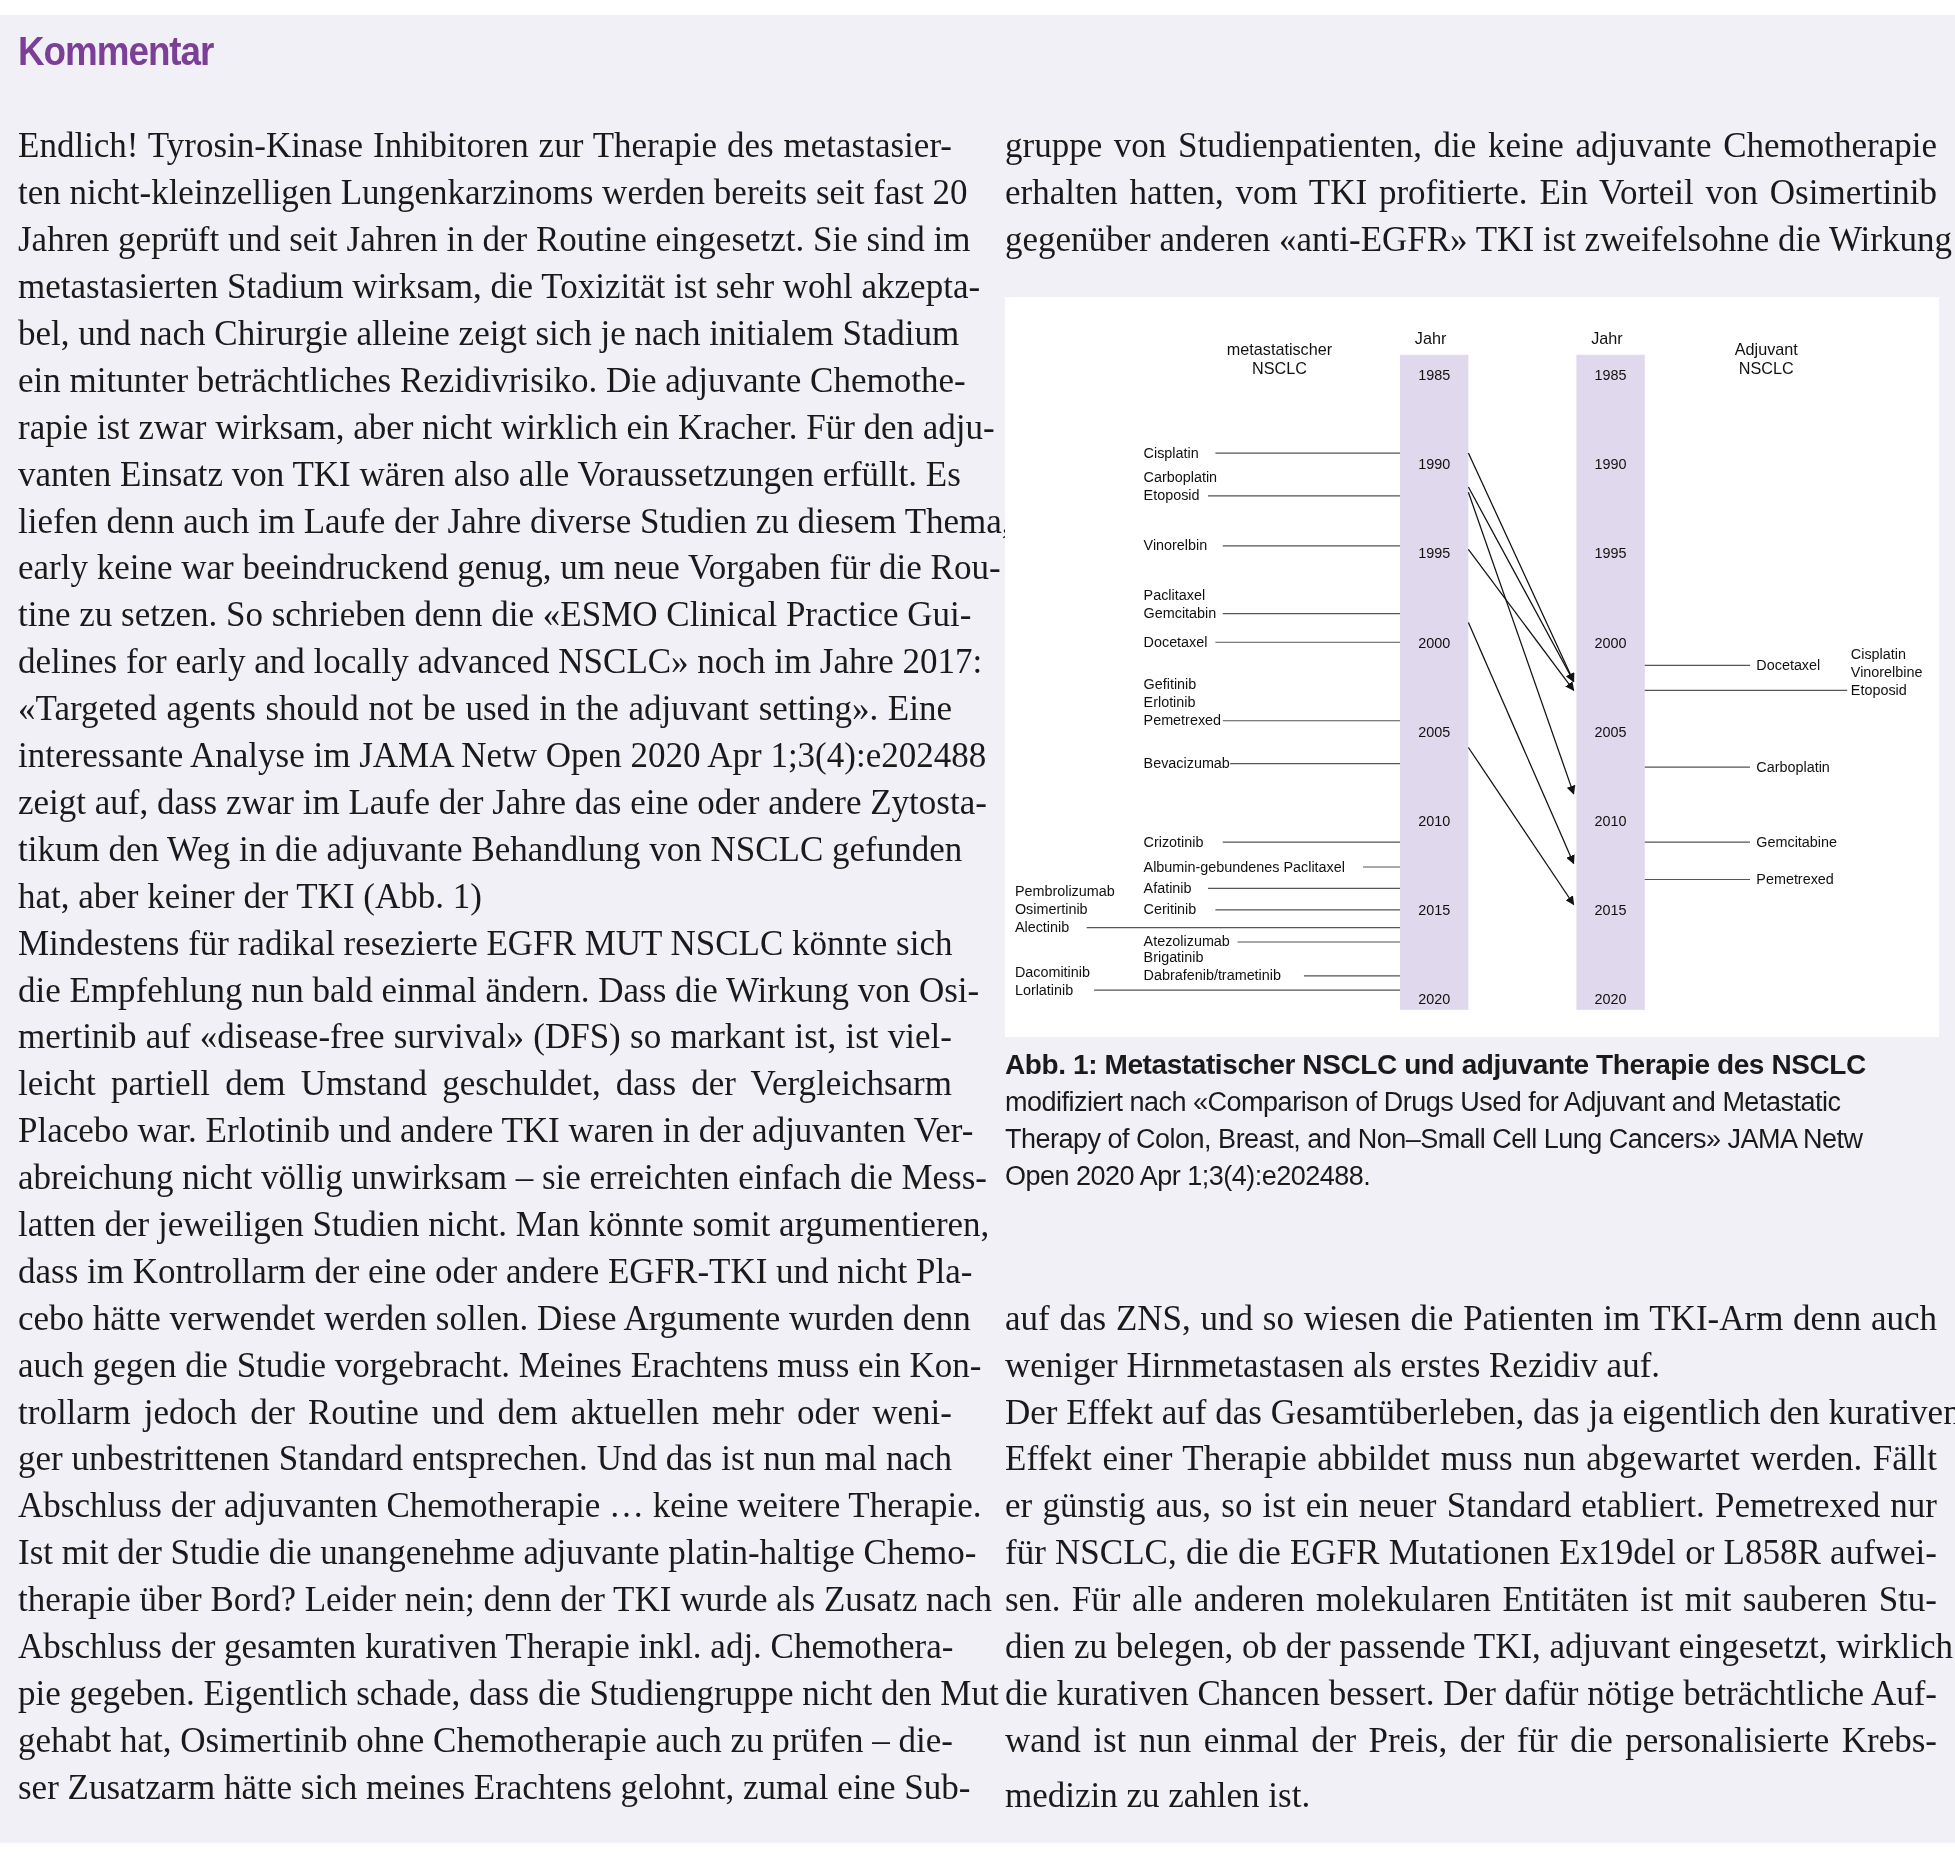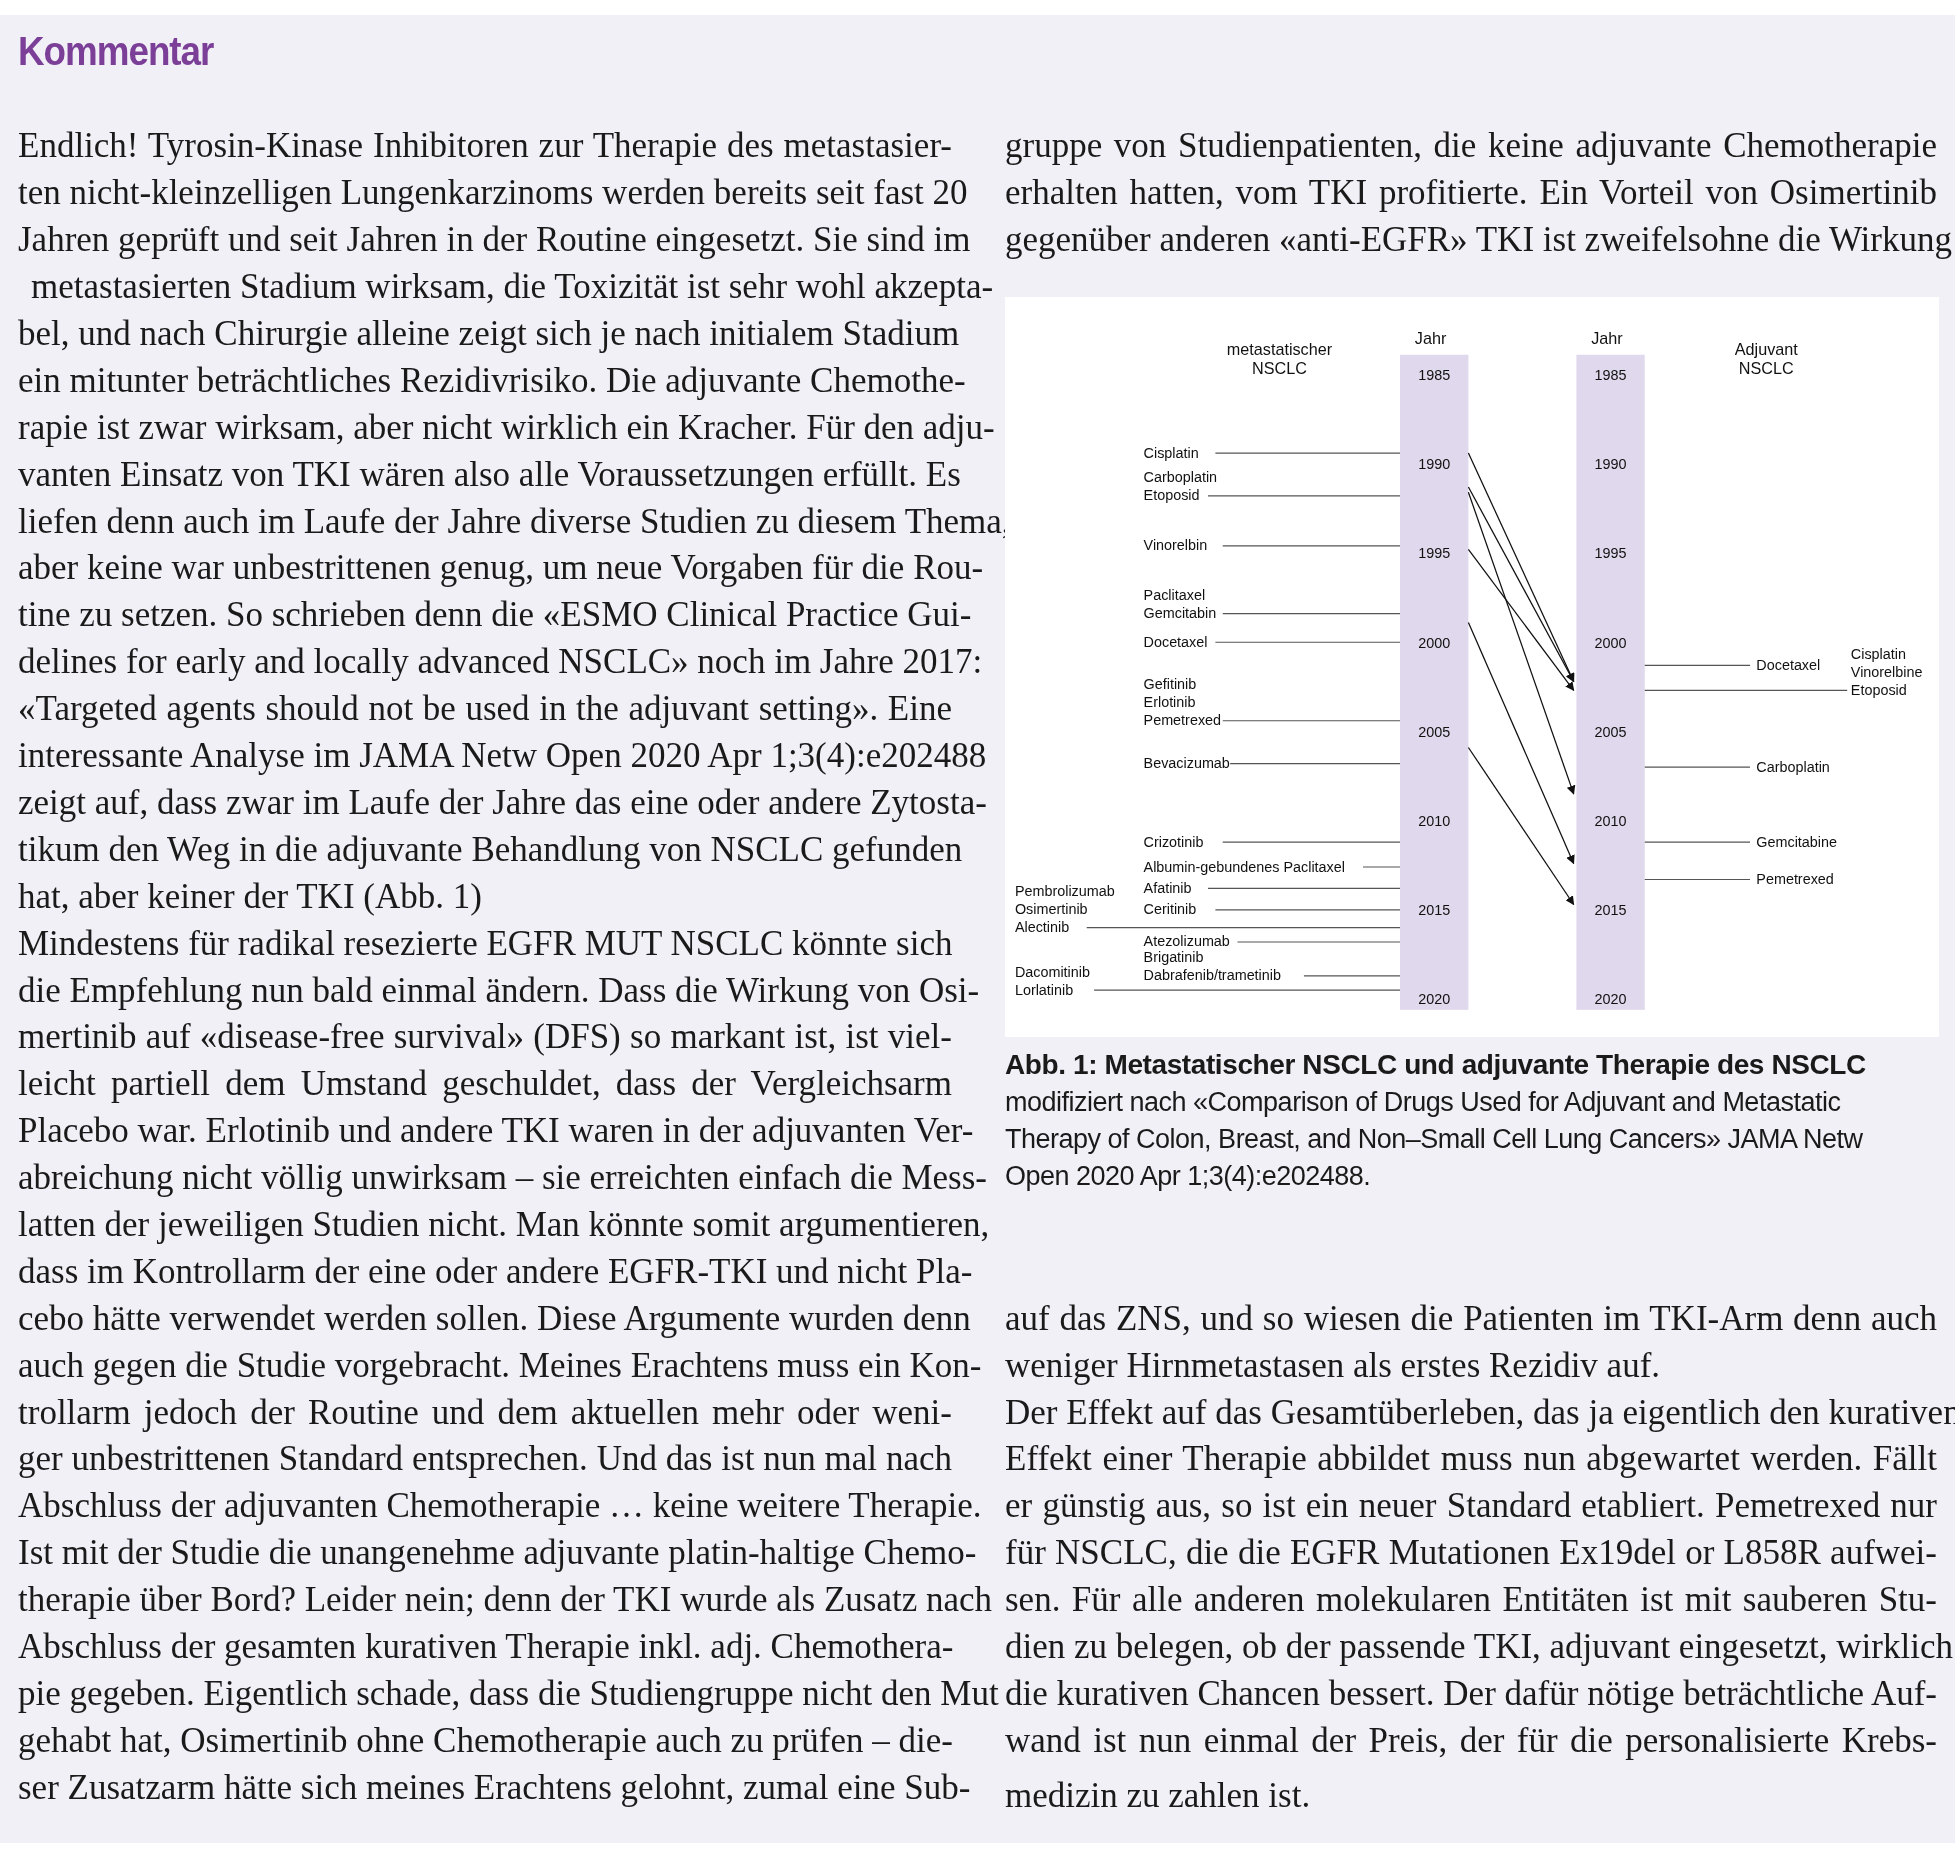--- a/index.html
+++ b/index.html
@@ -34,27 +34,27 @@
 <body>
 
 <div class="panel"></div>
 
 <div class="title">Kommentar</div>
 
 <div class="left-col" id="leftcol">
     <div class="col-line" style="top: 122px; white-space: nowrap;"><span style="white-space: nowrap; word-spacing: 0px;">Endlich! Tyrosin-Kinase Inhibitoren zur Therapie des metastasier-</span></div>
     <div class="col-line" style="top: 169px; white-space: nowrap;"><span style="white-space: nowrap; word-spacing: 0px;">ten nicht-kleinzelligen Lungenkarzinoms werden bereits seit fast 20</span></div>
     <div class="col-line" style="top: 216px; white-space: nowrap;"><span style="white-space: nowrap; word-spacing: 0px;">Jahren geprüft und seit Jahren in der Routine eingesetzt. Sie sind im</span></div>
-    <div class="col-line" style="top: 263px; white-space: nowrap;"><span style="white-space: nowrap; word-spacing: 0px; margin-left: 13px;">metastasierten Stadium wirksam, die Toxizität ist sehr wohl akzepta-</span></div>
+    <div class="col-line" style="top: 263px; white-space: nowrap;"><span style="white-space: nowrap; word-spacing: 0px;">metastasierten Stadium wirksam, die Toxizität ist sehr wohl akzepta-</span></div>
     <div class="col-line" style="top: 310px; white-space: nowrap;"><span style="white-space: nowrap; word-spacing: 0px;">bel, und nach Chirurgie alleine zeigt sich je nach initialem Stadium</span></div>
     <div class="col-line" style="top: 357px; white-space: nowrap;"><span style="white-space: nowrap; word-spacing: 0px;">ein mitunter beträchtliches Rezidivrisiko. Die adjuvante Chemothe-</span></div>
     <div class="col-line" style="top: 404px; white-space: nowrap;"><span style="white-space: nowrap; word-spacing: 0px;">rapie ist zwar wirksam, aber nicht wirklich ein Kracher. Für den adju-</span></div>
     <div class="col-line" style="top: 451px; white-space: nowrap;"><span style="white-space: nowrap; word-spacing: 0px;">vanten Einsatz von TKI wären also alle Voraussetzungen erfüllt. Es</span></div>
     <div class="col-line" style="top: 498px; white-space: nowrap;"><span style="white-space: nowrap; word-spacing: 0px;">liefen denn auch im Laufe der Jahre diverse Studien zu diesem Thema,</span></div>
-    <div class="col-line" style="top: 544px; white-space: nowrap;"><span style="white-space: nowrap; word-spacing: 0px;">aber keine war unbestrittenen genug, um neue Vorgaben für die Rou-</span></div>
+    <div class="col-line" style="top: 544px; white-space: nowrap;"><span style="white-space: nowrap; word-spacing: 0px;">early keine war beeindruckend genug, um neue Vorgaben für die Rou-</span></div>
     <div class="col-line" style="top: 591px; white-space: nowrap;"><span style="white-space: nowrap; word-spacing: 0px;">tine zu setzen. So schrieben denn die «ESMO Clinical Practice Gui-</span></div>
     <div class="col-line" style="top: 638px; white-space: nowrap;"><span style="white-space: nowrap; word-spacing: 0px;">delines for early and locally advanced NSCLC» noch im Jahre 2017:</span></div>
     <div class="col-line" style="top: 685px; white-space: nowrap;"><span style="white-space: nowrap; word-spacing: 0px;">«Targeted agents should not be used in the adjuvant setting». Eine</span></div>
     <div class="col-line" style="top: 732px; white-space: nowrap;"><span style="white-space: nowrap; word-spacing: 0px;">interessante Analyse im JAMA Netw Open 2020 Apr 1;3(4):e202488</span></div>
     <div class="col-line" style="top: 779px; white-space: nowrap;"><span style="white-space: nowrap; word-spacing: 0px;">zeigt auf, dass zwar im Laufe der Jahre das eine oder andere Zytosta-</span></div>
     <div class="col-line" style="top: 826px; white-space: nowrap;"><span style="white-space: nowrap; word-spacing: 0px;">tikum den Weg in die adjuvante Behandlung von NSCLC gefunden</span></div>
     <div class="col-line last" style="top: 873px; white-space: nowrap;"><span style="white-space: nowrap;">hat, aber keiner der TKI (Abb. 1)</span></div>
     <div class="col-line" style="top: 920px; white-space: nowrap;"><span style="white-space: nowrap; word-spacing: 0px;">Mindestens für radikal resezierte EGFR MUT NSCLC könnte sich</span></div>
     <div class="col-line" style="top: 967px; white-space: nowrap;"><span style="white-space: nowrap; word-spacing: 0px;">die Empfehlung nun bald einmal ändern. Dass die Wirkung von Osi-</span></div>
     <div class="col-line" style="top: 1013px; white-space: nowrap;"><span style="white-space: nowrap; word-spacing: 0px;">mertinib auf «disease-free survival» (DFS) so markant ist, ist viel-</span></div>

